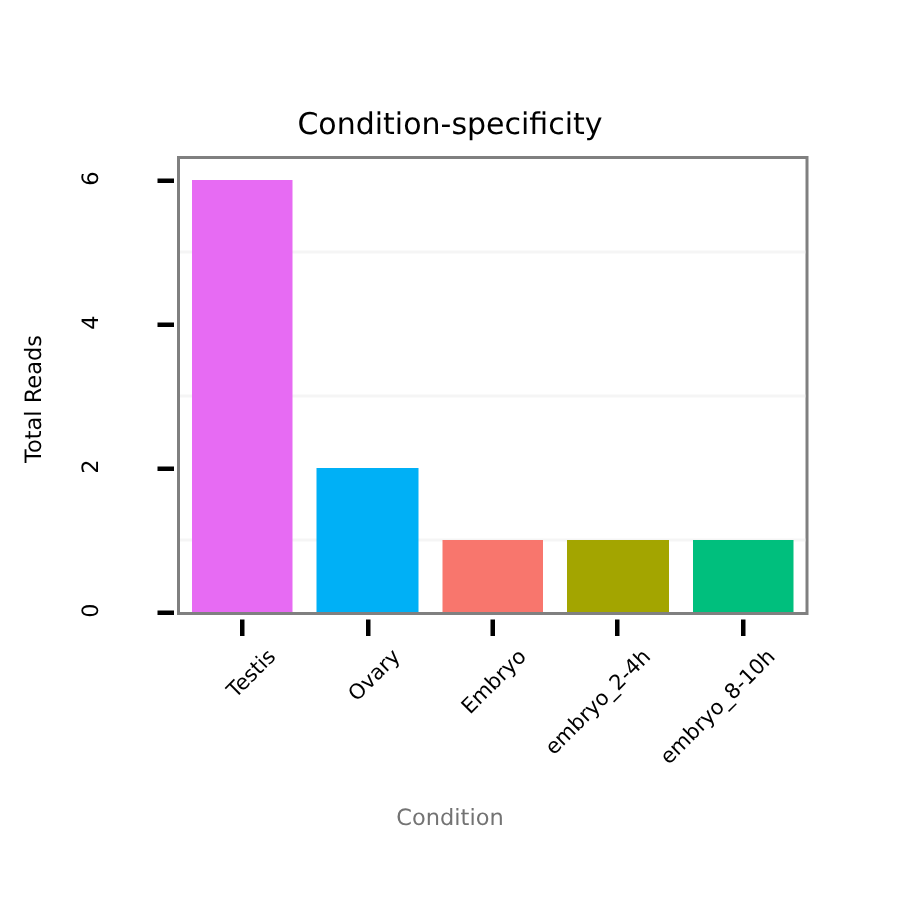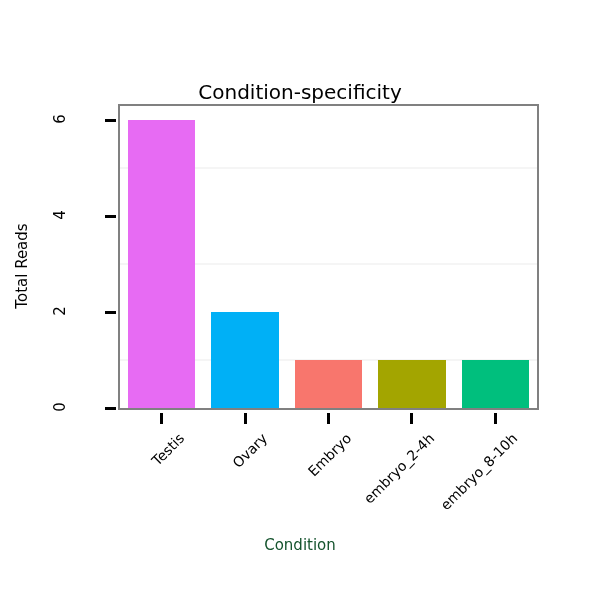--- a/index.html
+++ b/index.html
@@ -17,21 +17,21 @@
   #plot-root {
     position: relative;
     width: 600px;
     height: 600px;
   }
 
   
   #chart-title {
     position: absolute;
     left: 0;
-    top: 80px;
+    top: 70px;
     width: 600px;
     text-align: center;
     font-size: 20px;
     color: #000000;
     letter-spacing: 0px;
     white-space: nowrap;
   }
 
   
   #panel {
@@ -122,21 +122,21 @@
     transform: rotate(-45deg);
     text-align: right;
   }
   #x-axis-title {
     position: absolute;
     left: 0;
     top: 536px;
     width: 600px;
     text-align: center;
     font-size: 15px;
-    color: #14532d;
+    color: #737373;
     white-space: nowrap;
   }
 </style>
 </head>
 <body>
 
 <div id="plot-root">
 
   <div id="chart-title">Condition-specificity</div>
 

